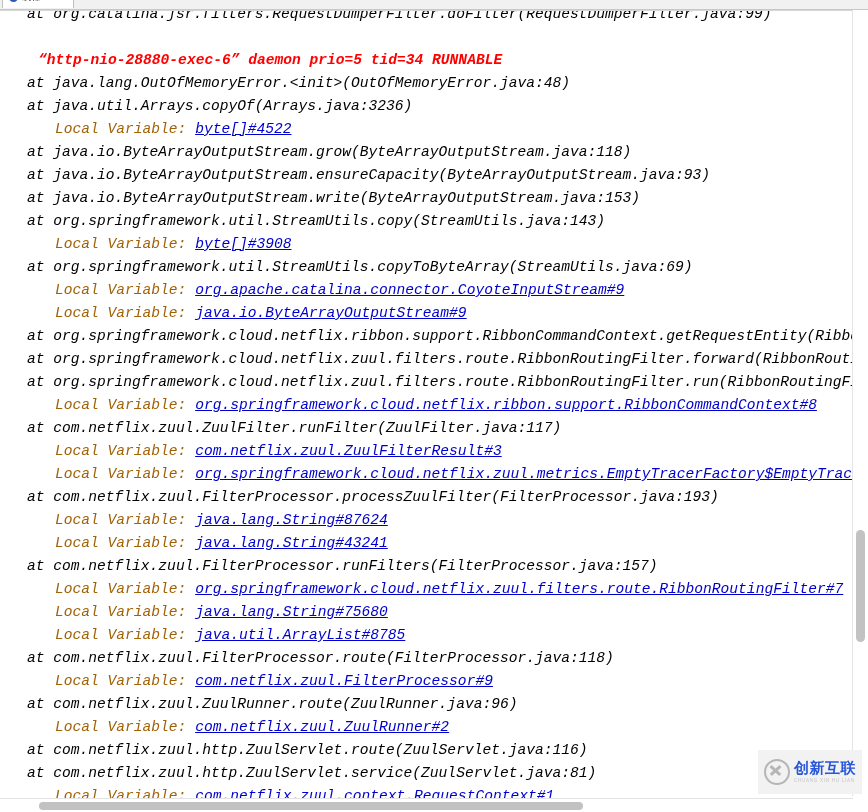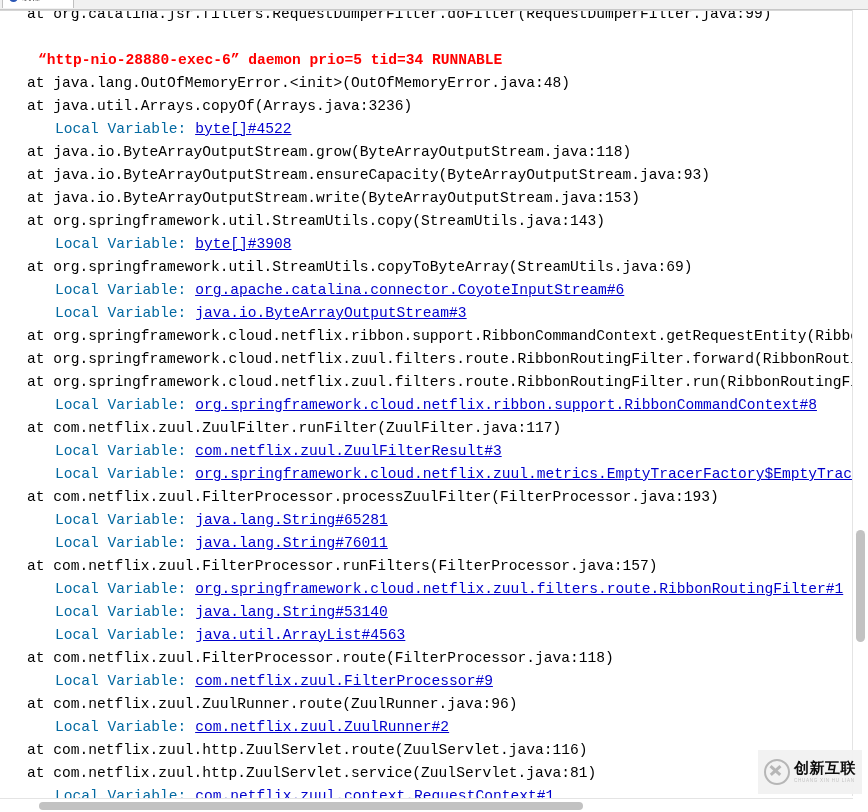--- a/index.html
+++ b/index.html
@@ -64,20 +64,21 @@
   
   .pane {
     position: absolute;
     top: 10px;
     left: 0;
     width: 868px;
     height: 792px;
     background: #ffffff;
     border-top: 1px solid #d6d6d6;
     overflow: hidden;
+    font-style: italic;
   }
 
   .code {
     position: absolute;
     top: -8px;
     left: 0;
     width: 1400px;
     padding: 0 0 0 0;
     white-space: nowrap;
   }
@@ -93,21 +94,21 @@
   .line.spacer { height: 23px; }
   .line.indent-at  { padding-left: 27px; }
   .line.indent-lv  { padding-left: 55px; }
   .line.indent-hdr { padding-left: 38px; }
 
   .thread-header {
     color: #ff0000;
     font-weight: bold;
   }
 
-  .lvlabel { color: #0369a1; }
+  .lvlabel { color: #a16207; }
 
   a.ref {
     color: #0000cc;
     text-decoration: underline;
     cursor: pointer;
     text-align: center;
   }
 
   
   .vscroll {
@@ -174,21 +175,21 @@
     left: 3px; top: 8px;
     width: 13px; height: 2.6px;
     background: #b3b3b3;
   }
   .wm-mark::before { transform: rotate(42deg); }
   .wm-mark::after  { transform: rotate(-42deg); }
   .wm-text { display: flex; flex-direction: column; line-height: 1; }
   .wm-cn {
     font-family: "DejaVu Sans", sans-serif;
     font-size: 15px;
-    color: #000000;
+    color: #1d4ed8;
     font-weight: bold;
     letter-spacing: .5px;
     text-align: center;
   }
   .wm-py {
     font-family: "Liberation Sans", sans-serif;
     font-size: 4.6px;
     color: #c0c0c0;
     letter-spacing: .7px;
     margin-top: 3px;
@@ -214,36 +215,36 @@
         <div class="line indent-hdr thread-header">“http-nio-28880-exec-6” daemon prio=5 tid=34 RUNNABLE</div>
         <div class="line indent-at">at java.lang.OutOfMemoryError.&lt;init&gt;(OutOfMemoryError.java:48)</div>
         <div class="line indent-at">at java.util.Arrays.copyOf(Arrays.java:3236)</div>
         <div class="line indent-lv"><span class="lvlabel">Local Variable:</span> <a class="ref" href="#">byte[]#4522</a></div>
         <div class="line indent-at">at java.io.ByteArrayOutputStream.grow(ByteArrayOutputStream.java:118)</div>
         <div class="line indent-at">at java.io.ByteArrayOutputStream.ensureCapacity(ByteArrayOutputStream.java:93)</div>
         <div class="line indent-at">at java.io.ByteArrayOutputStream.write(ByteArrayOutputStream.java:153)</div>
         <div class="line indent-at">at org.springframework.util.StreamUtils.copy(StreamUtils.java:143)</div>
         <div class="line indent-lv"><span class="lvlabel">Local Variable:</span> <a class="ref" href="#">byte[]#3908</a></div>
         <div class="line indent-at">at org.springframework.util.StreamUtils.copyToByteArray(StreamUtils.java:69)</div>
-        <div class="line indent-lv"><span class="lvlabel">Local Variable:</span> <a class="ref" href="#">org.apache.catalina.connector.CoyoteInputStream#6</a></div>
-        <div class="line indent-lv"><span class="lvlabel">Local Variable:</span> <a class="ref" href="#">java.io.ByteArrayOutputStream#3</a></div>
+        <div class="line indent-lv"><span class="lvlabel">Local Variable:</span> <a class="ref" href="#">org.apache.catalina.connector.CoyoteInputStream#9</a></div>
+        <div class="line indent-lv"><span class="lvlabel">Local Variable:</span> <a class="ref" href="#">java.io.ByteArrayOutputStream#9</a></div>
         <div class="line indent-at">at org.springframework.cloud.netflix.ribbon.support.RibbonCommandContext.getRequestEntity(RibbonCommandContext.java:154)</div>
         <div class="line indent-at">at org.springframework.cloud.netflix.zuul.filters.route.RibbonRoutingFilter.forward(RibbonRoutingFilter.java:152)</div>
         <div class="line indent-at">at org.springframework.cloud.netflix.zuul.filters.route.RibbonRoutingFilter.run(RibbonRoutingFilter.java:111)</div>
         <div class="line indent-lv"><span class="lvlabel">Local Variable:</span> <a class="ref" href="#">org.springframework.cloud.netflix.ribbon.support.RibbonCommandContext#8</a></div>
         <div class="line indent-at">at com.netflix.zuul.ZuulFilter.runFilter(ZuulFilter.java:117)</div>
         <div class="line indent-lv"><span class="lvlabel">Local Variable:</span> <a class="ref" href="#">com.netflix.zuul.ZuulFilterResult#3</a></div>
         <div class="line indent-lv"><span class="lvlabel">Local Variable:</span> <a class="ref" href="#">org.springframework.cloud.netflix.zuul.metrics.EmptyTracerFactory$EmptyTracer#1</a></div>
         <div class="line indent-at">at com.netflix.zuul.FilterProcessor.processZuulFilter(FilterProcessor.java:193)</div>
-        <div class="line indent-lv"><span class="lvlabel">Local Variable:</span> <a class="ref" href="#">java.lang.String#65281</a></div>
-        <div class="line indent-lv"><span class="lvlabel">Local Variable:</span> <a class="ref" href="#">java.lang.String#76011</a></div>
+        <div class="line indent-lv"><span class="lvlabel">Local Variable:</span> <a class="ref" href="#">java.lang.String#87624</a></div>
+        <div class="line indent-lv"><span class="lvlabel">Local Variable:</span> <a class="ref" href="#">java.lang.String#43241</a></div>
         <div class="line indent-at">at com.netflix.zuul.FilterProcessor.runFilters(FilterProcessor.java:157)</div>
-        <div class="line indent-lv"><span class="lvlabel">Local Variable:</span> <a class="ref" href="#">org.springframework.cloud.netflix.zuul.filters.route.RibbonRoutingFilter#1</a></div>
-        <div class="line indent-lv"><span class="lvlabel">Local Variable:</span> <a class="ref" href="#">java.lang.String#53140</a></div>
-        <div class="line indent-lv"><span class="lvlabel">Local Variable:</span> <a class="ref" href="#">java.util.ArrayList#4563</a></div>
+        <div class="line indent-lv"><span class="lvlabel">Local Variable:</span> <a class="ref" href="#">org.springframework.cloud.netflix.zuul.filters.route.RibbonRoutingFilter#7</a></div>
+        <div class="line indent-lv"><span class="lvlabel">Local Variable:</span> <a class="ref" href="#">java.lang.String#75680</a></div>
+        <div class="line indent-lv"><span class="lvlabel">Local Variable:</span> <a class="ref" href="#">java.util.ArrayList#8785</a></div>
         <div class="line indent-at">at com.netflix.zuul.FilterProcessor.route(FilterProcessor.java:118)</div>
         <div class="line indent-lv"><span class="lvlabel">Local Variable:</span> <a class="ref" href="#">com.netflix.zuul.FilterProcessor#9</a></div>
         <div class="line indent-at">at com.netflix.zuul.ZuulRunner.route(ZuulRunner.java:96)</div>
         <div class="line indent-lv"><span class="lvlabel">Local Variable:</span> <a class="ref" href="#">com.netflix.zuul.ZuulRunner#2</a></div>
         <div class="line indent-at">at com.netflix.zuul.http.ZuulServlet.route(ZuulServlet.java:116)</div>
         <div class="line indent-at">at com.netflix.zuul.http.ZuulServlet.service(ZuulServlet.java:81)</div>
         <div class="line indent-lv"><span class="lvlabel">Local Variable:</span> <a class="ref" href="#">com.netflix.zuul.context.RequestContext#1</a></div>
       </div>
   </div>
 

